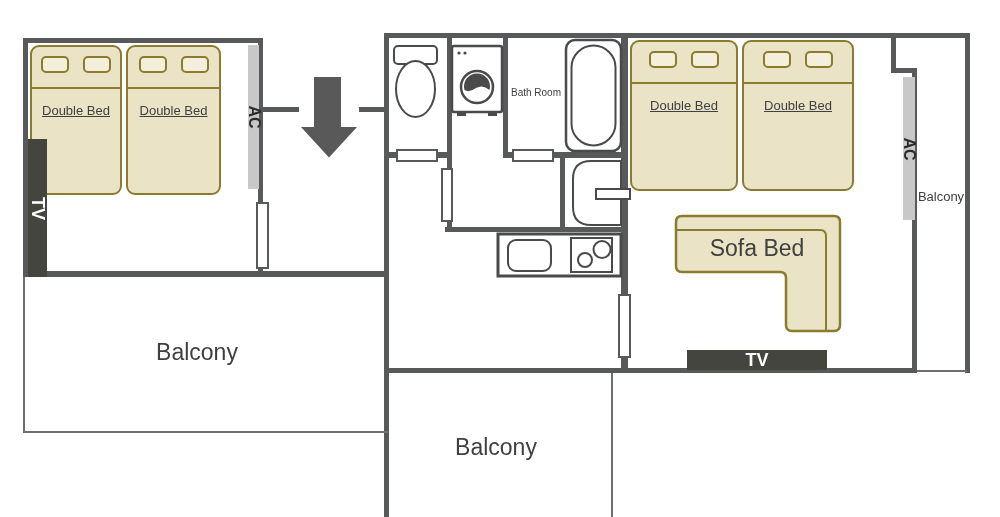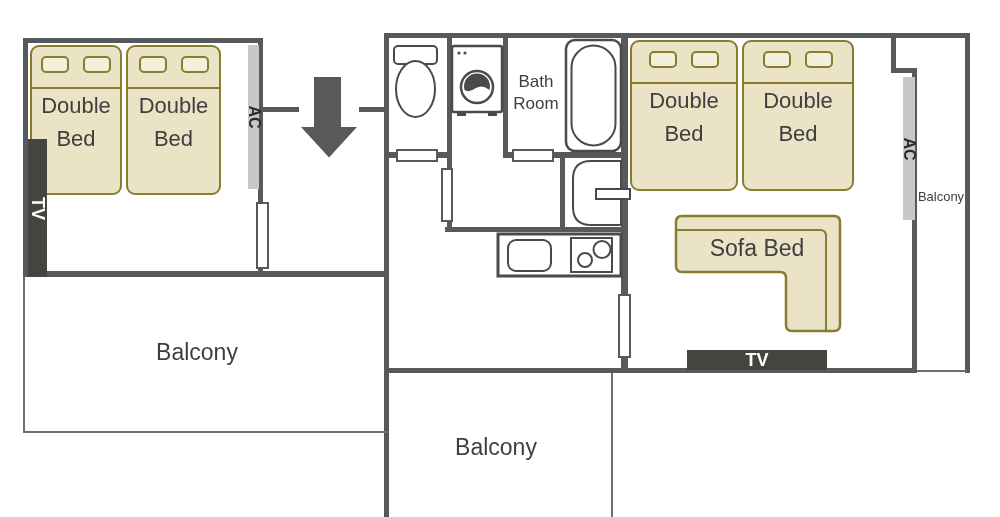--- a/index.html
+++ b/index.html
@@ -10,22 +10,22 @@
   .abs{position:absolute;}
   .wall{position:absolute;background:var(--wall,#58595b);}
   .wall-thin{position:absolute;background:var(--wall-thin,#707070);}
   .window{position:absolute;background:#fff;border:2px solid var(--wall,#58595b);box-sizing:border-box;}
   .bed{position:absolute;background:var(--bed-fill,#eae3c6);border:2.5px solid var(--bed-border,#8a7c2e);
        border-radius:9px;box-sizing:border-box;display:flex;flex-direction:column;}
   .bed-head{height:31px;border-bottom:2.5px solid var(--bed-border,#8a7c2e);
        display:flex;justify-content:center;align-items:flex-start;gap:14px;padding-top:9px;}
   .pillow{width:28px;height:17px;background:var(--pillow-fill,#f4efdb);
        border:2px solid var(--bed-border,#8a7c2e);border-radius:5px;box-sizing:border-box;}
-  .bed-label{flex:1;display:flex;justify-content:center;
-       font-size:22px;line-height:1.5;text-align:center;}
+  .bed-label{flex:1;display:flex;justify-content:center;padding-top:12px;
+       font-size:13px;line-height:1.5;text-align:center;text-decoration:underline;}
   .lbl{position:absolute;display:flex;align-items:center;justify-content:center;
        text-align:center;font-size:23px;line-height:1.27;}
   .tv{position:absolute;background:var(--tv-bg,#454540);display:flex;align-items:center;justify-content:center;
        color:var(--tv-text,#fff);font-weight:700;font-size:18px;}
   .ac{position:absolute;background:var(--ac-bg,#c8c8c8);display:flex;align-items:center;justify-content:center;
        font-weight:700;font-size:16px;color:#2b2b2b;}
   .vert span{transform:rotate(90deg);white-space:nowrap;display:block;}
   svg .fixture{stroke:var(--fixture,#4a4a4a);fill:#fff;}
   svg .sofa{stroke:var(--bed-border,#8a7c2e);fill:var(--bed-fill,#eae3c6);}
 </style>
@@ -150,19 +150,19 @@
   <div class="tv" style="left:687px;top:350px;width:140px;height:20px;">
     <span>TV</span>
   </div>
   <div class="ac vert" style="left:248px;top:45px;width:11px;height:144px;">
     <span>AC</span>
   </div>
   <div class="ac vert" style="left:903px;top:77px;width:12px;height:143px;">
     <span>AC</span>
   </div>
 
-  <div class="lbl" style="left:503px;top:70px;width:66px;height:46px;font-size:17px;">Bath Room</div>
+  <div class="lbl" style="left:503px;top:70px;width:66px;height:46px;font-size:10px;">Bath Room</div>
   <div class="lbl" style="left:127px;top:340px;width:140px;height:26px;">Balcony</div>
   <div class="lbl" style="left:426px;top:435px;width:140px;height:26px;">Balcony</div>
   <div class="lbl" style="left:915px;top:188px;width:52px;height:18px;font-size:13px;">Balcony</div>
   <div class="lbl" style="left:687px;top:236px;width:140px;height:26px;">Sofa Bed</div>
 
 </div>
 
 </body></html>

